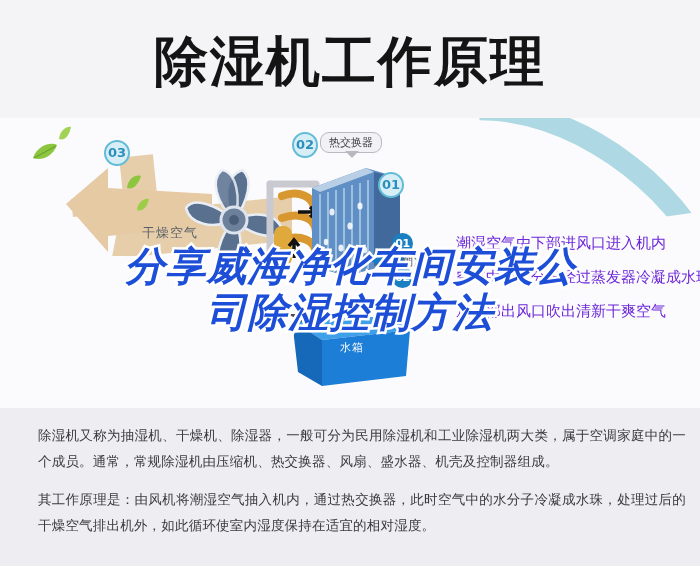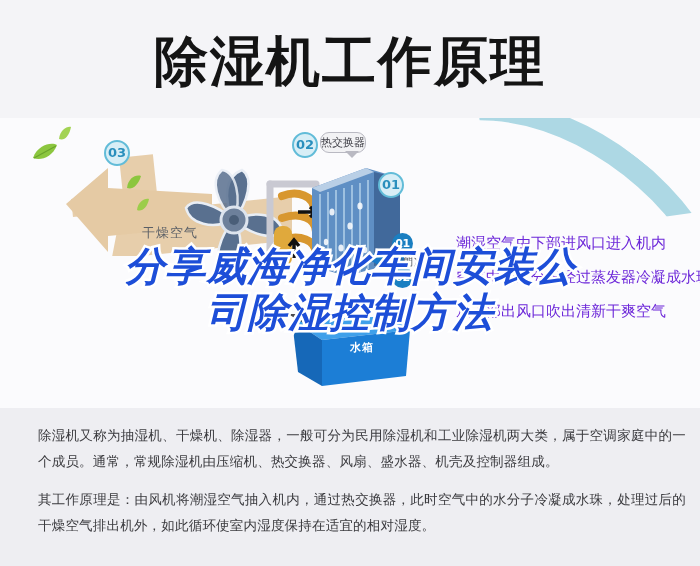--- a/index.html
+++ b/index.html
@@ -71,22 +71,22 @@
 
   
   #coils { position:absolute; left:258px; top:48px; width:108px; height:116px; }
 
   
   #hx { position:absolute; left:308px; top:36px; width:96px; height:128px; }
 
   
   #tank { position:absolute; left:288px; top:196px; width:126px; height:78px; }
   #tank-label {
-    position:absolute; left:350px; top:222px;
-    font-size:11px; color:#ffffff; font-weight:700;
+    position:absolute; left:340px; top:222px;
+    font-size:11px; color:#ffffff; font-weight:400;
     letter-spacing:1px;
   }
 
   
   .leaf { position:absolute; }
 
   
   .badge-ring {
     position:absolute;
     width:26px; height:26px; border-radius:50%;
@@ -96,21 +96,21 @@
     font-size:13px; font-weight:700;
     line-height:22px; text-align:center;
   }
   #badge-03-ill { left:104px; top:22px; }
   #badge-02-ill { left:292px; top:14px; }
   #badge-01-ill { left:378px; top:54px; }
 
   
   #callout {
     position:absolute; left:320px; top:14px;
-    padding:2px 0;
+    padding:2px 8px;
     background:#f2f2f4;
     border:1px solid #b9b9c2;
     border-radius:9px;
     font-size:11px; color:#3c3c44;
     white-space:nowrap;
   }
   #callout:after {
     content:""; position:absolute; left:24px; bottom:-13px;
     border:7px solid transparent; border-top-color:#b9b9c2;
   }

